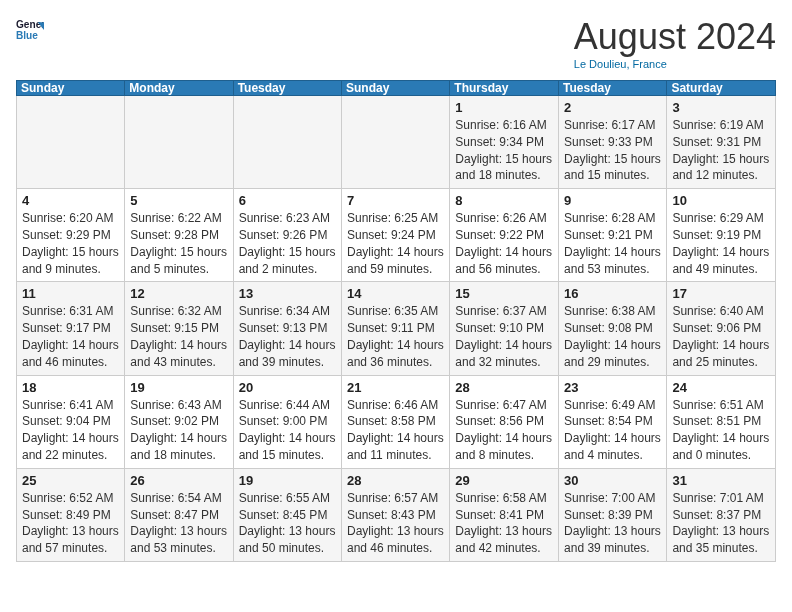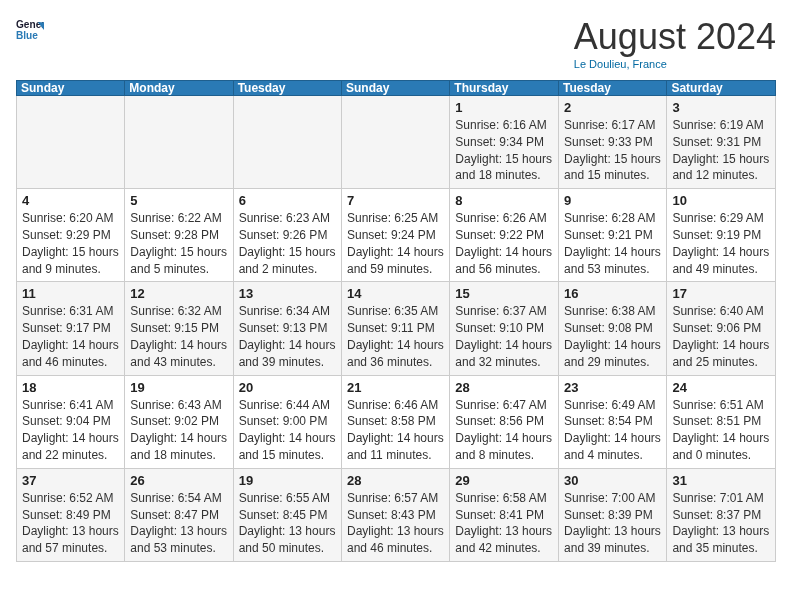--- a/index.html
+++ b/index.html
@@ -213,21 +213,21 @@
           <div class="day-num">23</div>
           <div class="day-detail">Sunrise: 6:49 AM<br>Sunset: 8:54 PM<br>Daylight: 14 hours<br>and 4 minutes.</div>
         </td>
         <td>
           <div class="day-num">24</div>
           <div class="day-detail">Sunrise: 6:51 AM<br>Sunset: 8:51 PM<br>Daylight: 14 hours<br>and 0 minutes.</div>
         </td>
       </tr>
       <tr>
         <td>
-          <div class="day-num">37</div>
+          <div class="day-num">25</div>
           <div class="day-detail">Sunrise: 6:52 AM<br>Sunset: 8:49 PM<br>Daylight: 13 hours<br>and 57 minutes.</div>
         </td>
         <td>
           <div class="day-num">26</div>
           <div class="day-detail">Sunrise: 6:54 AM<br>Sunset: 8:47 PM<br>Daylight: 13 hours<br>and 53 minutes.</div>
         </td>
         <td>
           <div class="day-num">19</div>
           <div class="day-detail">Sunrise: 6:55 AM<br>Sunset: 8:45 PM<br>Daylight: 13 hours<br>and 50 minutes.</div>
         </td>

